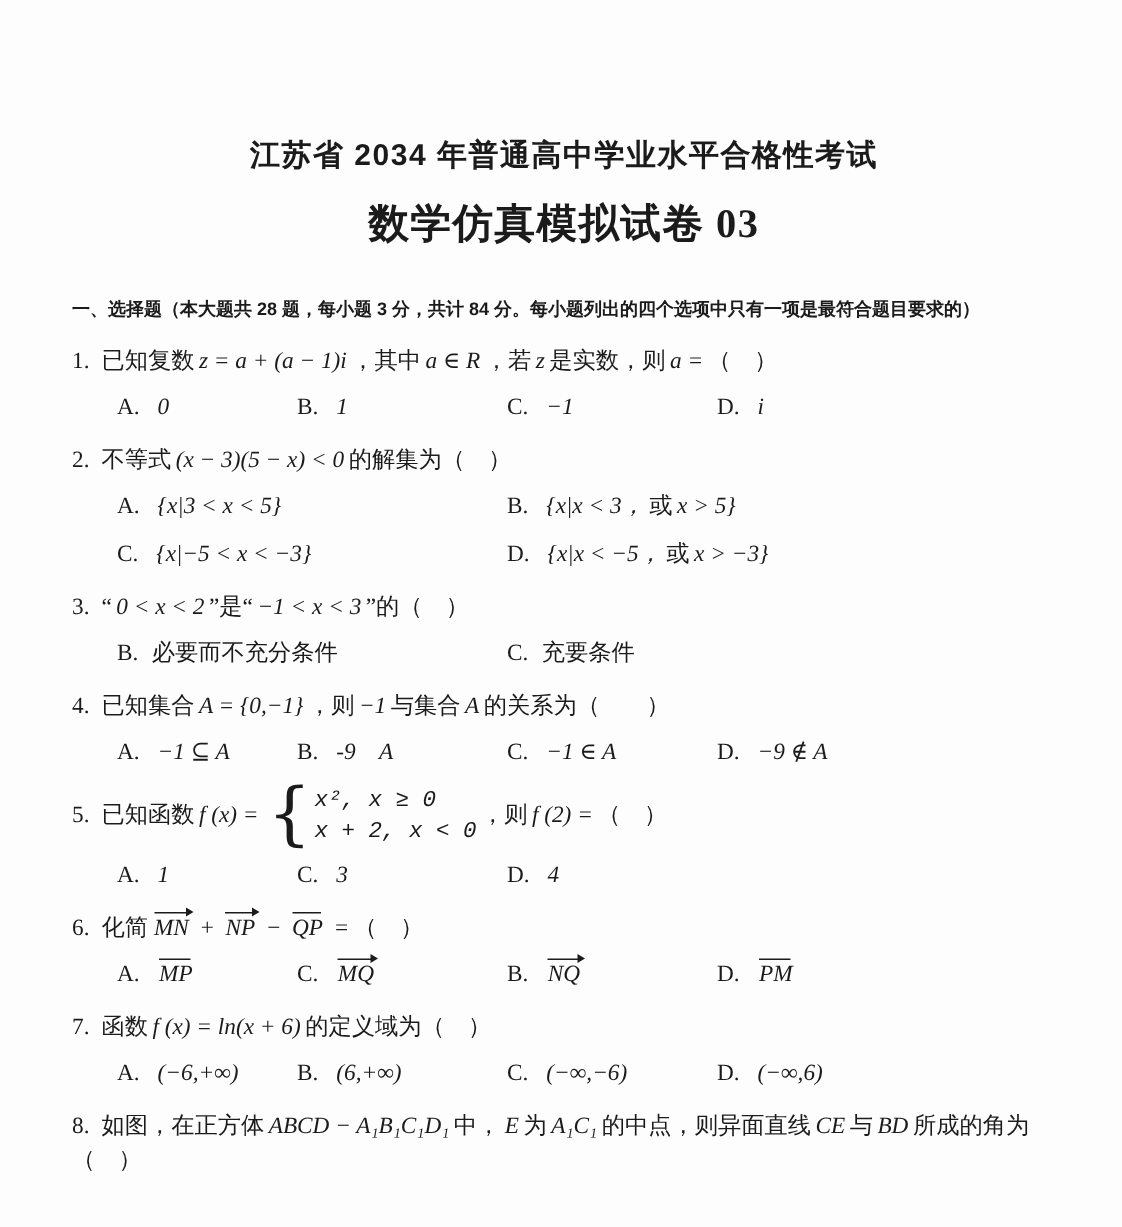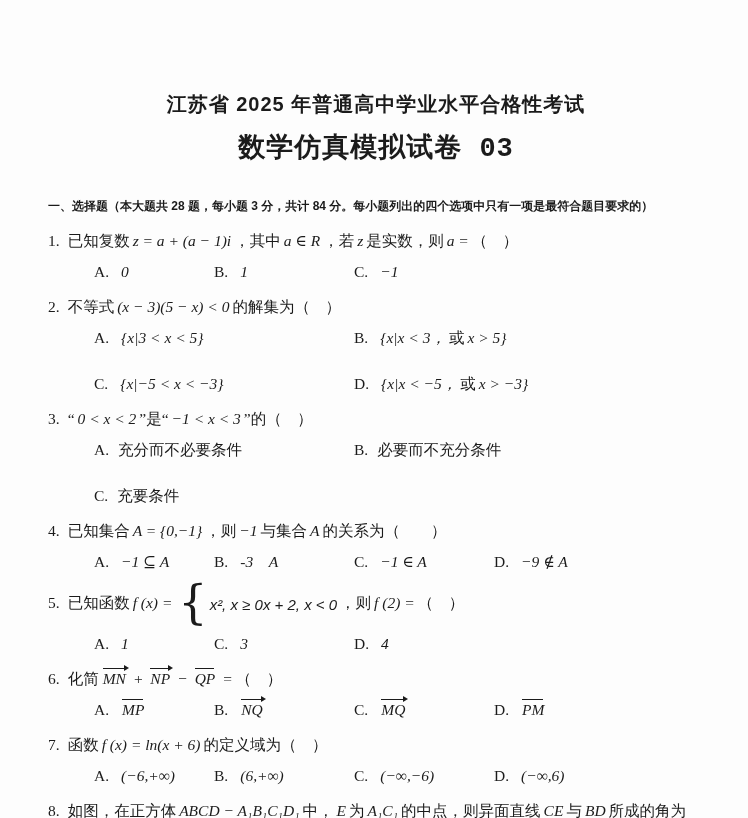--- a/index.html
+++ b/index.html
@@ -12,40 +12,40 @@
   .page { padding: 90px 44px 0 48px; }
 
   .exam-title {
     text-align: center; font-weight: bold; font-size: 20px; line-height: 28px;
     letter-spacing: 1px;
     font-family: "Liberation Sans", "DejaVu Sans", sans-serif;
   }
   .paper-title {
     text-align: center; font-weight: bold; font-size: 27px; line-height: 36px;
     margin-top: 13px; letter-spacing: 1px;
-    font-family: Liberation Mono, monospace;
+    font-family: Liberation Serif, serif;
   }
   .section-header {
     margin-top: 28px; font-weight: bold; font-size: 12px; line-height: 22px;
     font-family: "Liberation Sans", "DejaVu Sans", sans-serif;
   }
 
   .question { margin-top: 12px; }
   .stem { font-size: 15.5px; line-height: 23px; }
   .seg-num { font-family: "Liberation Serif", serif; margin-right: 8px; }
   .seg-cn  { }
   .seg-math {
     font-family: "Liberation Serif", "DejaVu Serif", serif;
     font-style: italic; margin: 0 3px; white-space: nowrap;
   }
 
   .opts { display: grid; margin-left: 30px; margin-top: 9px; font-size: 15.5px; line-height: 22px; }
   .cols4 { grid-template-columns: 120px 140px 140px 1fr; }
-  .cols2 { grid-template-columns: 260px 1fr; row-gap: 24px; }
-  .opt { white-space: nowrap; margin-left: 16px; }
+  .cols2 { grid-template-columns: 260px 1fr; row-gap: 10px; }
+  .opt { white-space: nowrap; }
   .opt-label { font-family: "Liberation Serif", serif; margin-right: 9px; }
 
   
   .vec {
     position: relative; display: inline-block; line-height: 1;
     font-style: italic; font-family: "Liberation Serif", "DejaVu Serif", serif;
     margin: 0 4px; padding-top: 1px;
   }
   .vec::after {
     content: ""; position: absolute; left: 0; right: 1px; top: -2px;
@@ -57,67 +57,67 @@
     border-left: 5px solid #1b1b1b;
   }
 
   
   .pw { display: inline-flex; align-items: center; vertical-align: middle; margin: 0 3px; }
   .pw-brace {
     font-family: "DejaVu Serif", serif; font-weight: 300;
     font-size: 46px; line-height: 0.85; transform: translateY(-2px);
   }
   .pw-rows {
-    display: inline-flex; flex-direction: row; row-gap: 3px; margin-left: 2px;
-    font-family: Liberation Sans, sans-serif; font-style: italic;
+    display: inline-flex; flex-direction: column; row-gap: 3px; margin-left: 2px;
+    font-family: Liberation Mono, monospace; font-style: italic;
     font-size: 15px; line-height: 18px;
   }
 </style>
 </head>
 <body>
 
 <div class="page">
 
-  <div class="exam-title">江苏省 2025 年普通高中学业水平合格性考试</div>
+  <div class="exam-title">江苏省 2034 年普通高中学业水平合格性考试</div>
   <div class="paper-title">数学仿真模拟试卷 03</div>
   <div class="section-header">一、选择题（本大题共 28 题，每小题 3 分，共计 84 分。每小题列出的四个选项中只有一项是最符合题目要求的）</div>
 
   <div class="question">
     <div class="stem"><span class="seg-num">1.</span><span class="seg-cn">已知复数</span><span class="seg-math">z = a + (a − 1)i</span><span class="seg-cn">，其中</span><span class="seg-math">a ∈ R</span><span class="seg-cn">，若</span><span class="seg-math">z</span><span class="seg-cn">是实数，则</span><span class="seg-math">a =</span><span class="seg-cn">（　）</span></div>
     <div class="opts cols4">
         <span class="opt"><span class="opt-label">A.</span><span class="seg-math">0</span></span>
         <span class="opt"><span class="opt-label">B.</span><span class="seg-math">1</span></span>
         <span class="opt"><span class="opt-label">C.</span><span class="seg-math">−1</span></span>
+        <span class="opt"><span class="opt-label">D.</span><span class="seg-math">i</span></span>
       </div>
   </div>
 
   <div class="question">
     <div class="stem"><span class="seg-num">2.</span><span class="seg-cn">不等式</span><span class="seg-math">(x − 3)(5 − x) &lt; 0</span><span class="seg-cn">的解集为（　）</span></div>
     <div class="opts cols2">
         <span class="opt"><span class="opt-label">A.</span><span class="seg-math">{x|3 &lt; x &lt; 5}</span></span>
         <span class="opt"><span class="opt-label">B.</span><span class="seg-math">{x|x &lt; 3，</span><span class="seg-cn">或</span><span class="seg-math">x &gt; 5}</span></span>
         <span class="opt"><span class="opt-label">C.</span><span class="seg-math">{x|−5 &lt; x &lt; −3}</span></span>
         <span class="opt"><span class="opt-label">D.</span><span class="seg-math">{x|x &lt; −5，</span><span class="seg-cn">或</span><span class="seg-math">x &gt; −3}</span></span>
       </div>
   </div>
 
   <div class="question">
     <div class="stem"><span class="seg-num">3.</span><span class="seg-cn">“</span><span class="seg-math">0 &lt; x &lt; 2</span><span class="seg-cn">”是“</span><span class="seg-math">−1 &lt; x &lt; 3</span><span class="seg-cn">”的（　）</span></div>
     <div class="opts cols2">
-        <span class="opt"><span class="opt-label">A.</span><span class="seg-cn">充分而不必要条件</span></span>
         <span class="opt"><span class="opt-label">B.</span><span class="seg-cn">必要而不充分条件</span></span>
         <span class="opt"><span class="opt-label">C.</span><span class="seg-cn">充要条件</span></span>
       </div>
   </div>
 
   <div class="question">
     <div class="stem"><span class="seg-num">4.</span><span class="seg-cn">已知集合</span><span class="seg-math">A = {0,−1}</span><span class="seg-cn">，则</span><span class="seg-math">−1</span><span class="seg-cn">与集合</span><span class="seg-math">A</span><span class="seg-cn">的关系为（　　）</span></div>
     <div class="opts cols4">
         <span class="opt"><span class="opt-label">A.</span><span class="seg-math">−1 ⊆ A</span></span>
-        <span class="opt"><span class="opt-label">B.</span><span class="seg-math">-3　A</span></span>
+        <span class="opt"><span class="opt-label">B.</span><span class="seg-math">-9　A</span></span>
         <span class="opt"><span class="opt-label">C.</span><span class="seg-math">−1 ∈ A</span></span>
         <span class="opt"><span class="opt-label">D.</span><span class="seg-math">−9 ∉ A</span></span>
       </div>
   </div>
 
   <div class="question">
     <div class="stem"><span class="seg-num">5.</span><span class="seg-cn">已知函数</span><span class="seg-math">f (x) =</span><span class="pw">
           <span class="pw-brace">{</span>
           <span class="pw-rows">
             <span>x², x ≥ 0</span>
@@ -128,22 +128,22 @@
         <span class="opt"><span class="opt-label">A.</span><span class="seg-math">1</span></span>
         <span class="opt"><span class="opt-label">C.</span><span class="seg-math">3</span></span>
         <span class="opt"><span class="opt-label">D.</span><span class="seg-math">4</span></span>
       </div>
   </div>
 
   <div class="question">
     <div class="stem"><span class="seg-num">6.</span><span class="seg-cn">化简</span><span class="vec arrow">MN</span><span class="seg-math">+</span><span class="vec arrow">NP</span><span class="seg-math">−</span><span class="vec bar">QP</span><span class="seg-math">=</span><span class="seg-cn">（　）</span></div>
     <div class="opts cols4">
         <span class="opt"><span class="opt-label">A.</span><span class="vec bar">MP</span></span>
+        <span class="opt"><span class="opt-label">C.</span><span class="vec arrow">MQ</span></span>
         <span class="opt"><span class="opt-label">B.</span><span class="vec arrow">NQ</span></span>
-        <span class="opt"><span class="opt-label">C.</span><span class="vec arrow">MQ</span></span>
         <span class="opt"><span class="opt-label">D.</span><span class="vec bar">PM</span></span>
       </div>
   </div>
 
   <div class="question">
     <div class="stem"><span class="seg-num">7.</span><span class="seg-cn">函数</span><span class="seg-math">f (x) = ln(x + 6)</span><span class="seg-cn">的定义域为（　）</span></div>
     <div class="opts cols4">
         <span class="opt"><span class="opt-label">A.</span><span class="seg-math">(−6,+∞)</span></span>
         <span class="opt"><span class="opt-label">B.</span><span class="seg-math">(6,+∞)</span></span>
         <span class="opt"><span class="opt-label">C.</span><span class="seg-math">(−∞,−6)</span></span>

